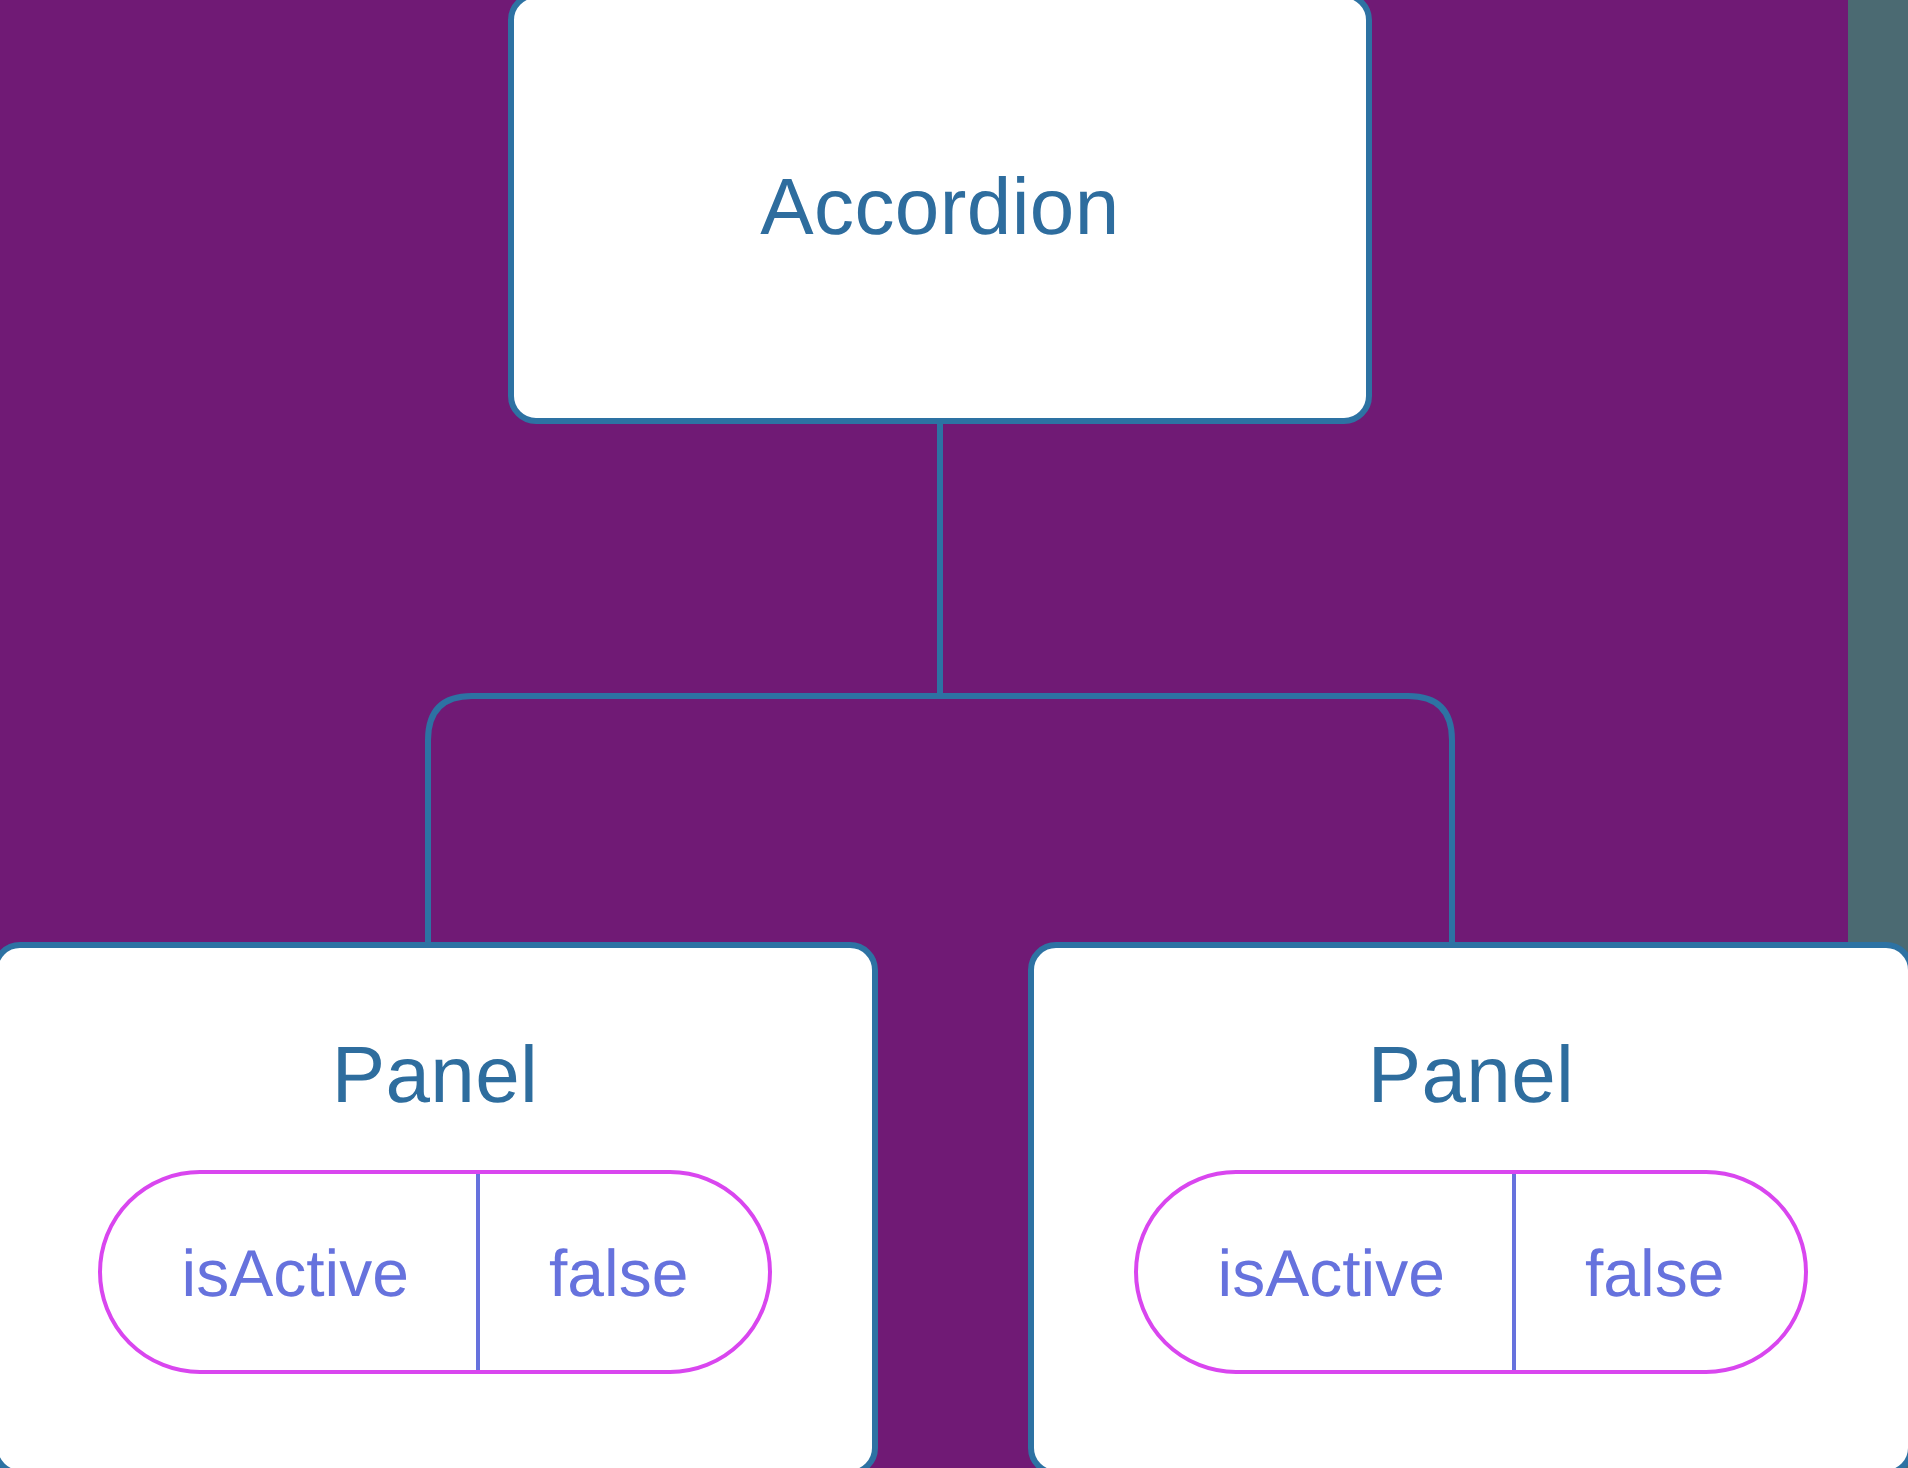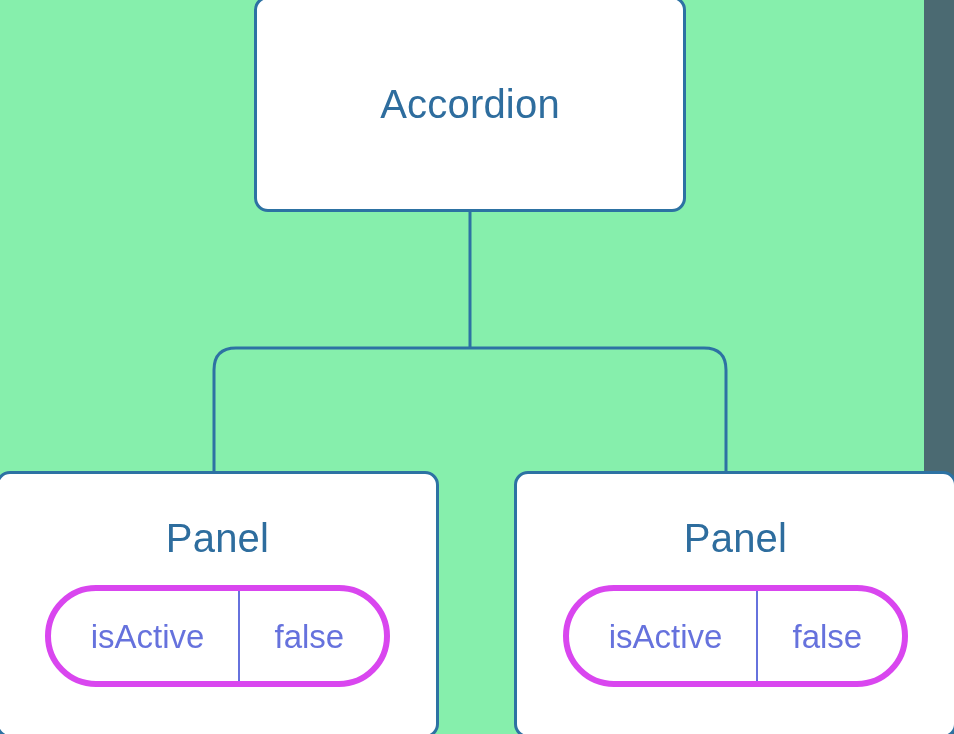--- a/index.html
+++ b/index.html
@@ -10,21 +10,21 @@
     width: 954px;
     height: 734px;
     overflow: hidden;
     font-family: "Liberation Sans", sans-serif;
     background: #4b6a72;
   }
   #stage {
     position: relative;
     width: 924px;
     height: 734px;
-    background: #86efac;
+    background: #701a75;
   }
   
   #connectors {
     position: absolute;
     left: 0;
     top: 0;
     width: 954px;
     height: 734px;
     pointer-events: none;
   }
@@ -64,21 +64,21 @@
   }
   .node-card.root .node-title  { font-size: 40px; }
   .node-card.panel .node-title { font-size: 40px; }
 
   
   .state-pill {
     margin-top: 27px;
     height: 102px;
     display: flex;
     align-items: stretch;
-    border: 6px solid #d946ef;
+    border: 2px solid #d946ef;
     border-radius: 51px;
     background: transparent;
     box-sizing: border-box;
     overflow: hidden;
   }
   .pill-key, .pill-value {
     display: flex;
     align-items: center;
     justify-content: center;
     color: #6672dd;

